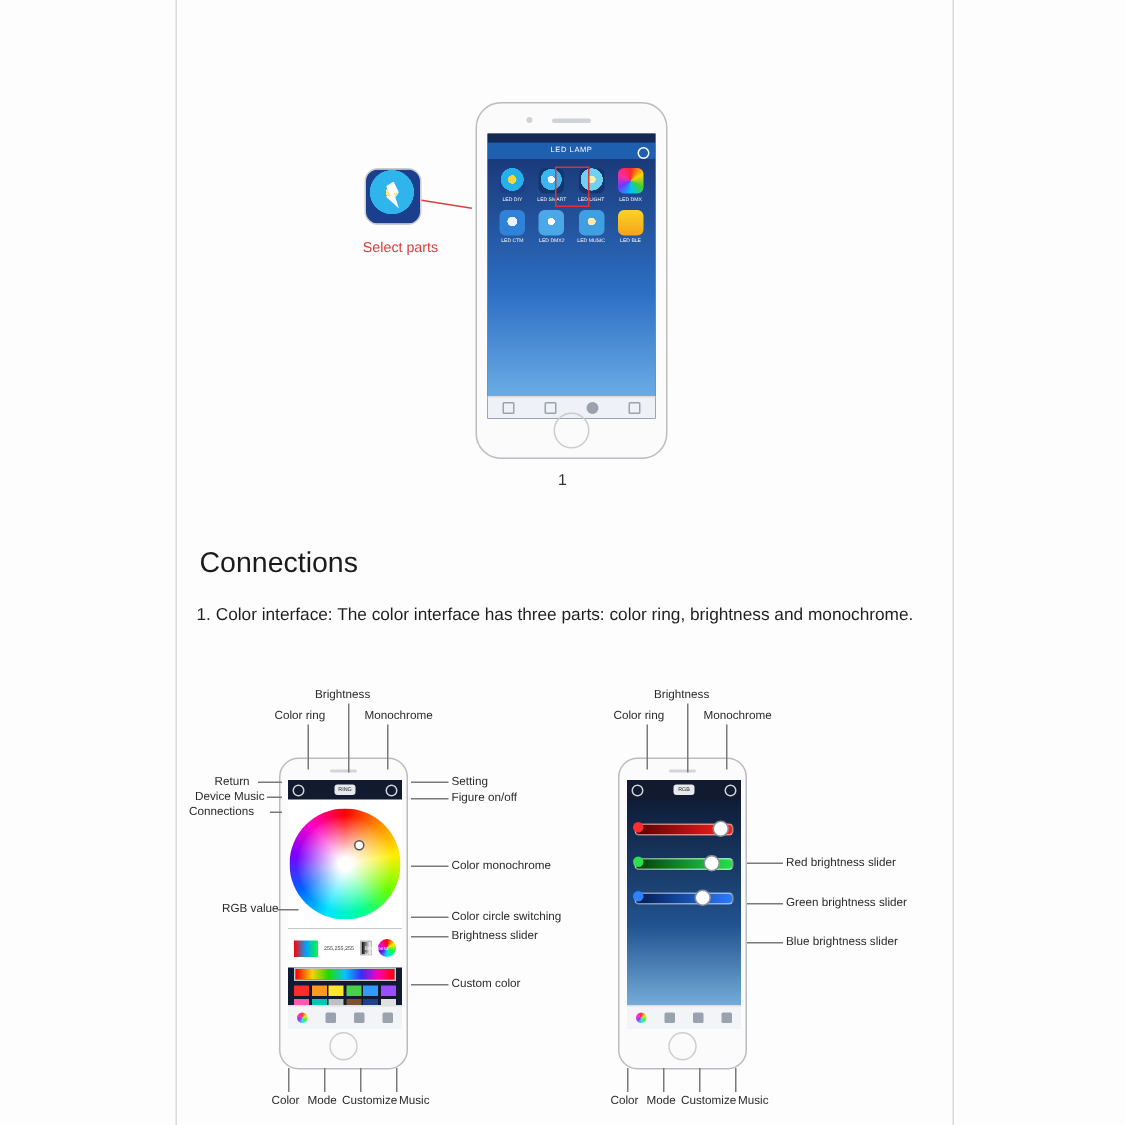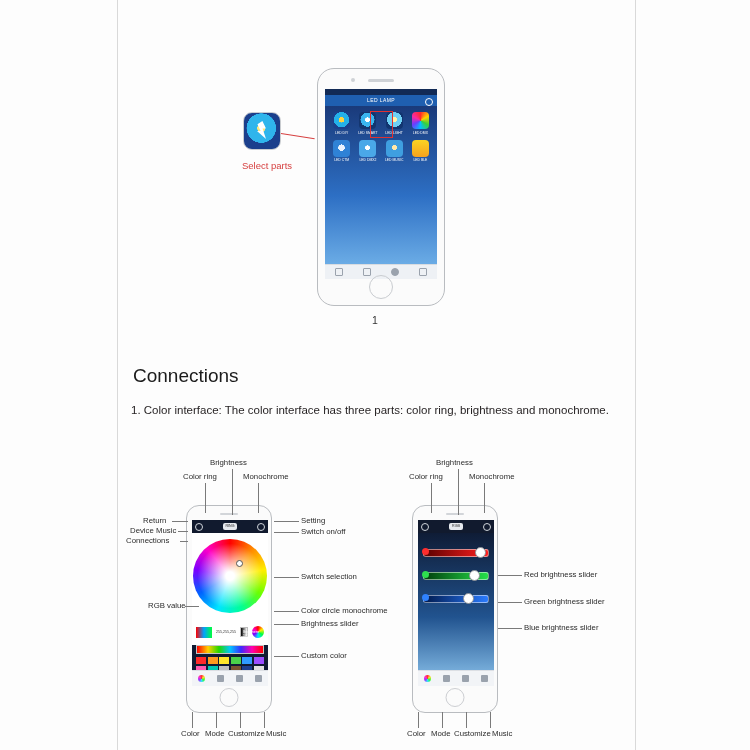--- a/index.html
+++ b/index.html
@@ -524,25 +524,25 @@
   <div class="ln h" style="left:172px; top:521px; width:16px;"></div>
   <div class="lbl" style="left:130px; top:526px;">Device Music</div>
   <div class="ln h" style="left:178px; top:531px; width:10px;"></div>
   <div class="lbl" style="left:126px; top:536px;text-align:center;">Connections</div>
   <div class="ln h" style="left:180px; top:541px; width:8px;"></div>
   <div class="lbl" style="left:148px; top:601px;">RGB value</div>
   <div class="ln h" style="left:185px; top:606px; width:14px;"></div>
 
   <div class="lbl" style="left:301px; top:516px;">Setting</div>
   <div class="ln h" style="left:274px; top:521px; width:25px;"></div>
-  <div class="lbl" style="left:301px; top:527px;">Switch on/off</div>
+  <div class="lbl" style="left:301px; top:527px;">Figure on/off</div>
   <div class="ln h" style="left:274px; top:532px; width:25px;"></div>
-  <div class="lbl" style="left:301px; top:572px;">Switch selection</div>
+  <div class="lbl" style="left:301px; top:572px;">Color monochrome</div>
   <div class="ln h" style="left:274px; top:577px; width:25px;"></div>
-  <div class="lbl" style="left:301px; top:606px;">Color circle monochrome</div>
+  <div class="lbl" style="left:301px; top:606px;">Color circle switching</div>
   <div class="ln h" style="left:274px; top:611px; width:25px;"></div>
   <div class="lbl" style="left:301px; top:619px;">Brightness slider</div>
   <div class="ln h" style="left:274px; top:624px; width:25px;"></div>
   <div class="lbl" style="left:301px; top:651px;">Custom color</div>
   <div class="ln h" style="left:274px; top:656px; width:25px;"></div>
 
   <div class="ln v" style="left:192px; top:712px; height:16px;"></div>
   <div class="ln v" style="left:216px; top:712px; height:16px;"></div>
   <div class="ln v" style="left:240px; top:712px; height:16px;"></div>
   <div class="ln v" style="left:264px; top:712px; height:16px;"></div>

